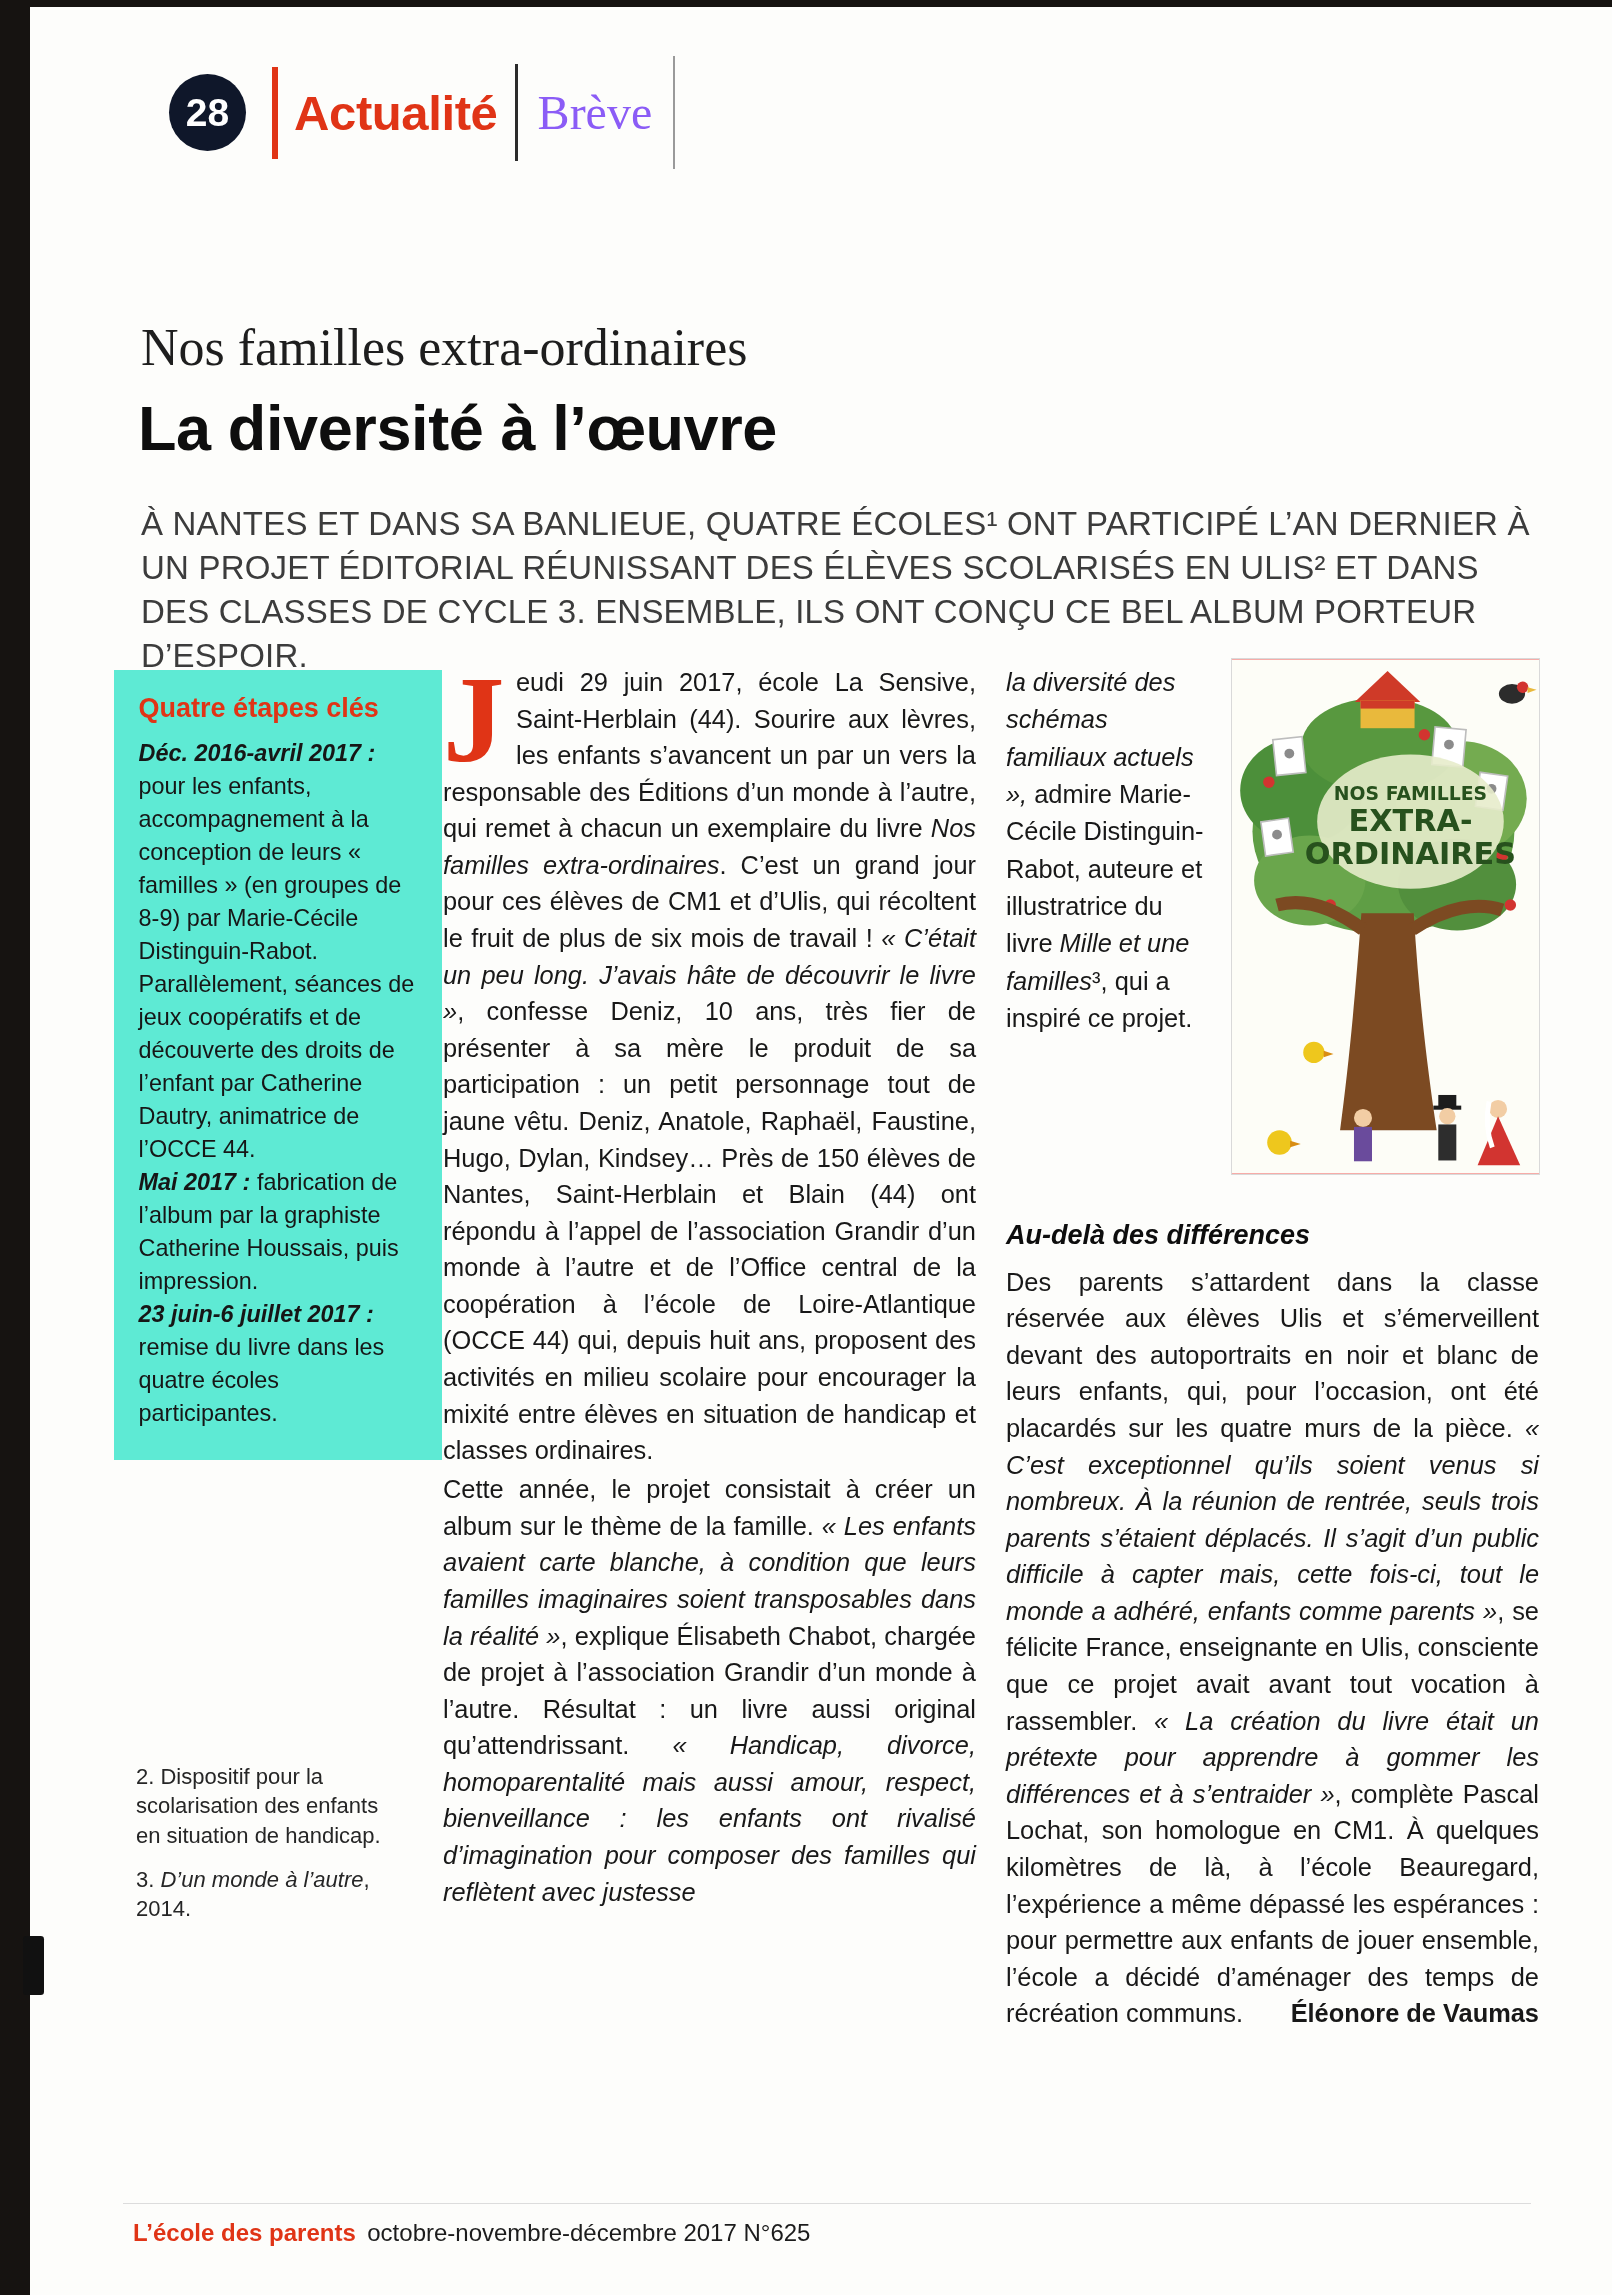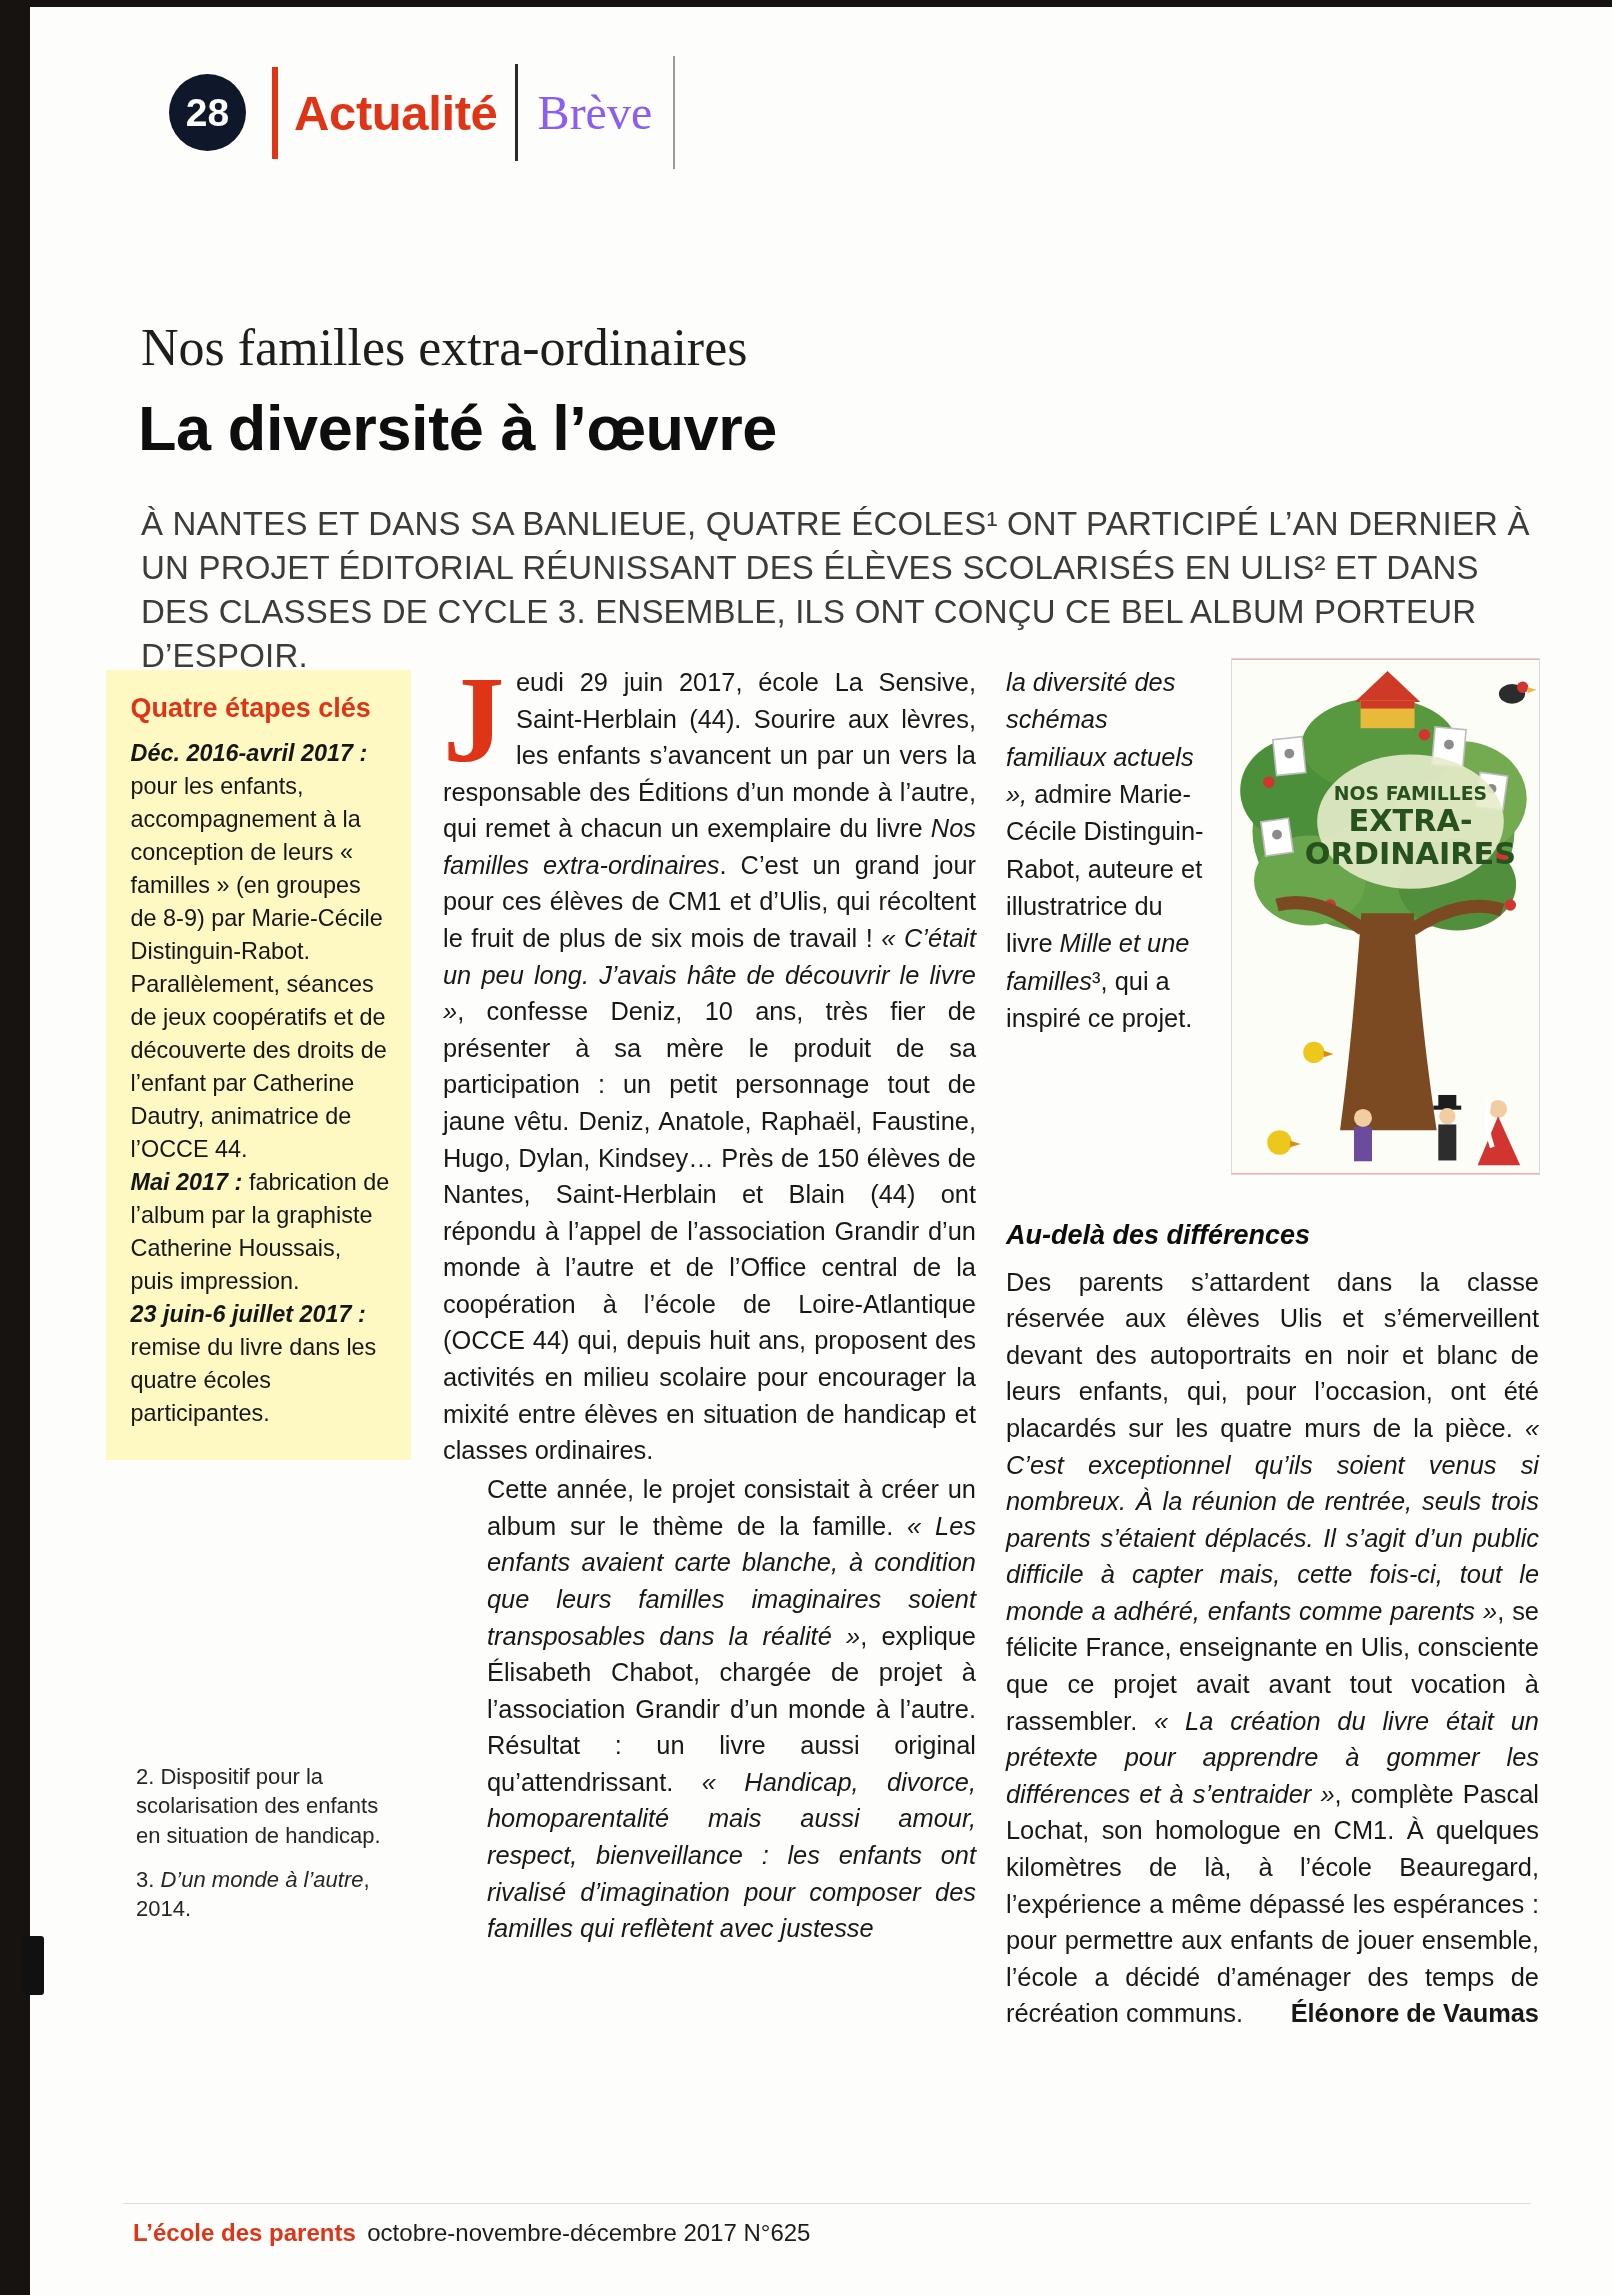--- a/index.html
+++ b/index.html
@@ -24,35 +24,35 @@
   .sep2 { width:1.6px; height:113px; margin-left:21px; background:#9a9a9a; }
 
   
   .kicker { position:absolute; left:141px; top:318px; font-family:"Liberation Serif", serif; font-weight:400;
             font-size:52px; color:#1e1e1e; }
   .main-title { position:absolute; left:138px; top:392px; font-size:63px; font-weight:700; color:#0e0e0e; letter-spacing:-0.4px; }
   .standfirst { position:absolute; left:141px; top:502px; width:1403px; font-size:33px; line-height:1.33;
                 color:#3c3c3c; letter-spacing:0.2px; }
 
   
-  .sidebar-box { position:absolute; left:106px; top:670px; width:305px; background:#fef9c3; padding:23px 21px 29.5px 24.6px; }
+  .sidebar-box { position:absolute; left:114px; top:670px; width:328px; background:#5eead4; padding:23px 21px 29.5px 24.6px; }
   .sidebar-title { font-size:27px; font-weight:700; color:#e03416; margin-bottom:13px; }
   .sidebar-entry { font-size:23.4px; line-height:1.41; color:#161616; }
   .entry-date { font-weight:700; font-style:italic; }
 
   
   .footnotes { position:absolute; left:136px; top:1762px; width:272px; color:#262626; }
   .footnote { font-size:22px; line-height:1.33; margin-bottom:14.8px; }
 
   
   .col { position:absolute; top:664px; width:533px; }
   .col-middle { left:443px; }
   .col-right { left:1006px; }
   .body-p { font-size:25.4px; line-height:1.44; text-align:justify; color:#181818; }
-  .col-middle .body-p + .body-p { margin-top:2.5px;margin-left:44px; }
+  .col-middle .body-p + .body-p { margin-top:2.5px; }
   .run-i { font-style:italic; }
   .dropcap { float:left; font-family:"Liberation Serif", serif; font-weight:700; font-size:123px; line-height:0.8;
              color:#e03416; margin:6.6px 11.5px 0 0; }
 
   .book-figure { float:right; width:307px; height:515px; margin:-4.9px 0 21px 18px; outline:0.8px solid #d9d9d9; background:#ef4444; }
   .rc-p1 { text-align:left; line-height:1.47; }
   .subhead { clear:both; padding-top:24.6px; font-size:27px; font-weight:700; color:#0d0d0d; margin-bottom:13px;font-style:italic; }
   .byline { text-align:right; font-weight:700; font-size:25.4px; line-height:1.44; margin-top:-37px; color:#181818; }
 
   

